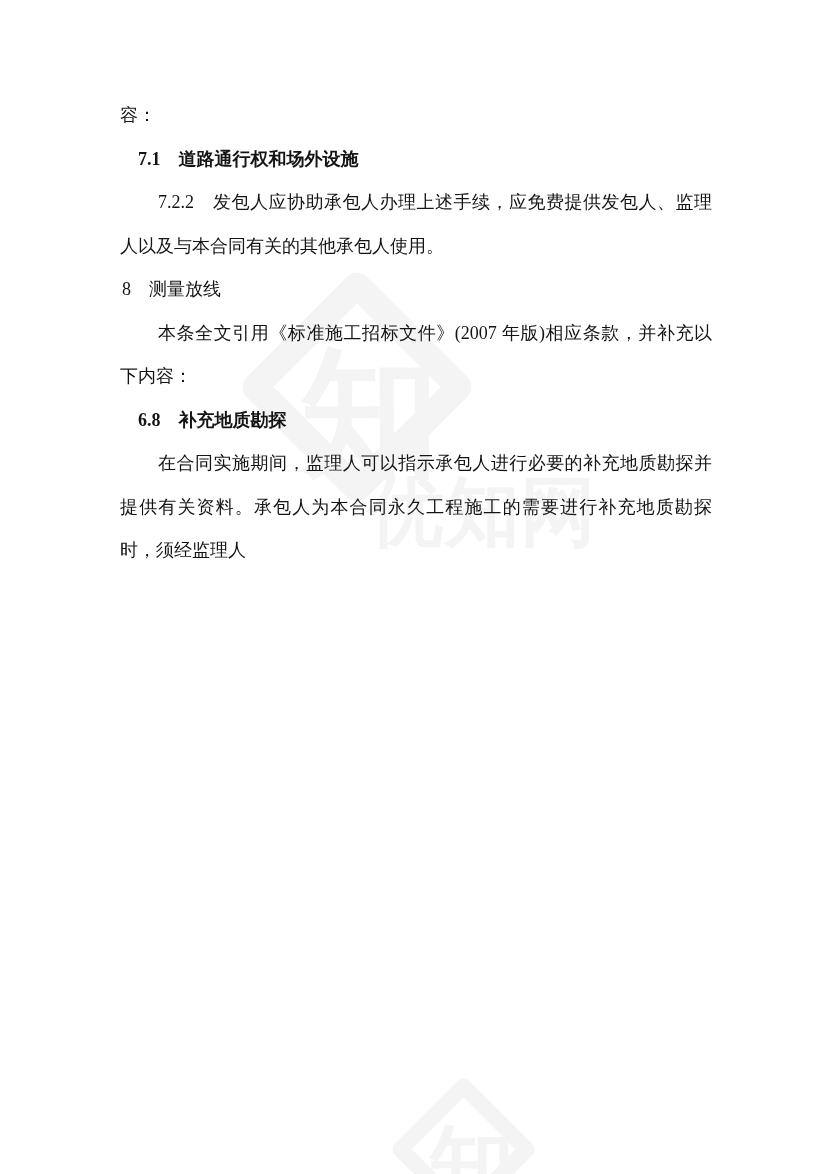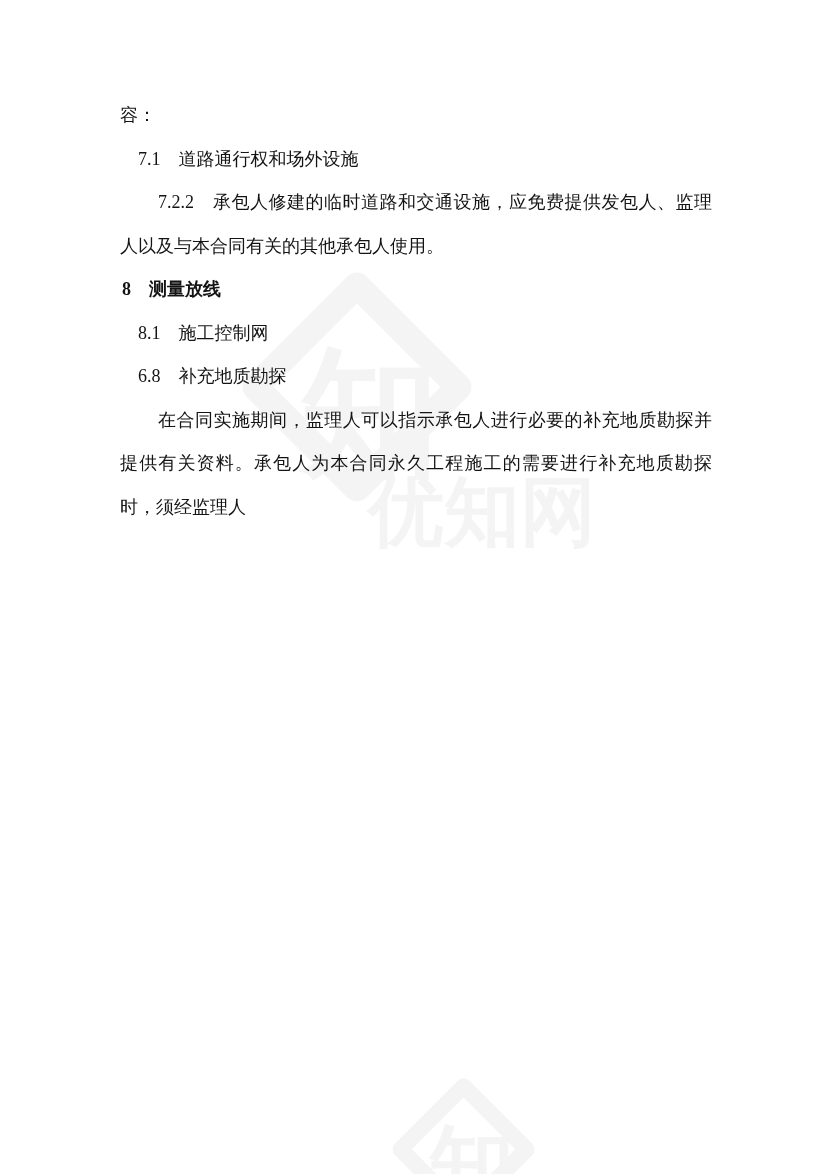--- a/index.html
+++ b/index.html
@@ -22,22 +22,22 @@
     left: 120px;
     top: 94px;
     width: 592px;
     font-size: 18px;
     line-height: 43.5px;
     text-align: justify;
     text-justify: inter-ideograph;
   }
   .content p { margin: 0; }
   .b-plain { text-indent: 0; }
-  .b-heading { padding-left: 18px; }
-  .b-heading-bold { font-weight: bold; padding-left: 2px; }
+  .b-heading { padding-left: 18px; font-weight: bold; }
+  .b-heading-bold { font-weight: normal; padding-left: 2px; }
   .b-body { text-indent: 38px; }
   .b-gap { margin-top: 14px; }
 
   
   .wm {
     position: absolute;
     opacity: 0.055;
     color: #444;
     pointer-events: none;
   }
@@ -84,20 +84,20 @@
     <div class="wm-inner">
       <div class="wm-diamond"></div>
       <div class="wm-char">知</div>
 
     </div>
   </div>
 
   <div class="content">
     <p class="b-plain">容：</p>
     <p class="b-heading">7.1　道路通行权和场外设施</p>
-    <p class="b-body">7.2.2　承包人修建的临时道路和交通设施，应免费提供发包人、监理人以及与本合同有关的其他承包人使用。</p>
+    <p class="b-body">7.2.2　发包人应协助承包人办理上述手续，应免费提供发包人、监理人以及与本合同有关的其他承包人使用。</p>
     <p class="b-heading-bold">8　测量放线</p>
-    <p class="b-heading">8.1　施工控制网</p>
+    <p class="b-body">本条全文引用《标准施工招标文件》(2007 年版)相应条款，并补充以下内容：</p>
     <p class="b-heading b-gap">6.8　补充地质勘探</p>
     <p class="b-body">在合同实施期间，监理人可以指示承包人进行必要的补充地质勘探并提供有关资料。承包人为本合同永久工程施工的需要进行补充地质勘探时，须经监理人</p>
   </div>
 
 </div>
 
 </body></html>

